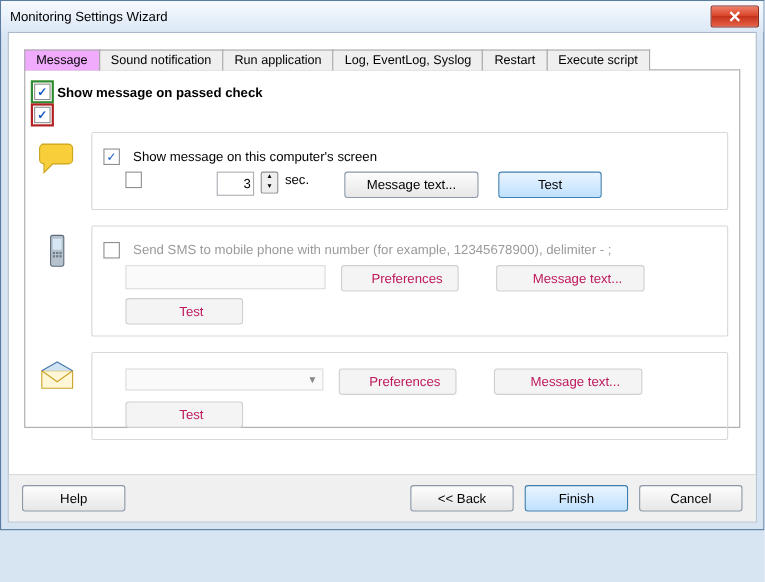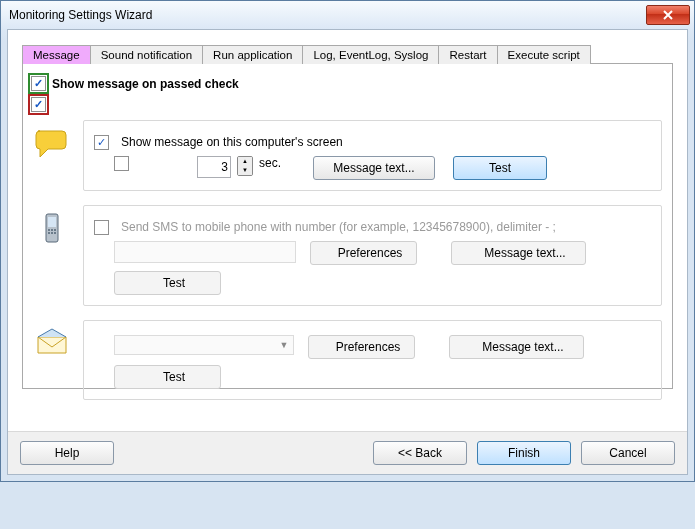--- a/index.html
+++ b/index.html
@@ -147,21 +147,21 @@
   .btn {
     min-width: 72px; height: 22px;
     border: 1px solid #8a98a8;
     background: linear-gradient(to bottom, #fdfdfd, #e7e7e7);
     border-radius: 3px;
     font-size: 12px;
     padding: 0 10px;
     color: #000;
     display: inline-flex; align-items: center; justify-content: center;
   }
-  .btn.disabled { color: #000000; border-color: #cfcfcf; background: #f4f4f4; padding-left: 23px; }
+  .btn.disabled { color: #be185d; border-color: #cfcfcf; background: #f4f4f4; padding-left: 23px; }
   .btn.primary { background: linear-gradient(to bottom, #eaf4ff, #bfe1ff); border-color: #3c7fb1; }
   .textbox {
     width: 180px; height: 20px;
     border: 1px solid #abadb3;
     background: #fff;
   }
   .textbox.disabled { background: #fafafa; border-color: #dcdcdc; }
   .combo {
     width: 180px; height: 20px;
     border: 1px solid #dcdcdc;

